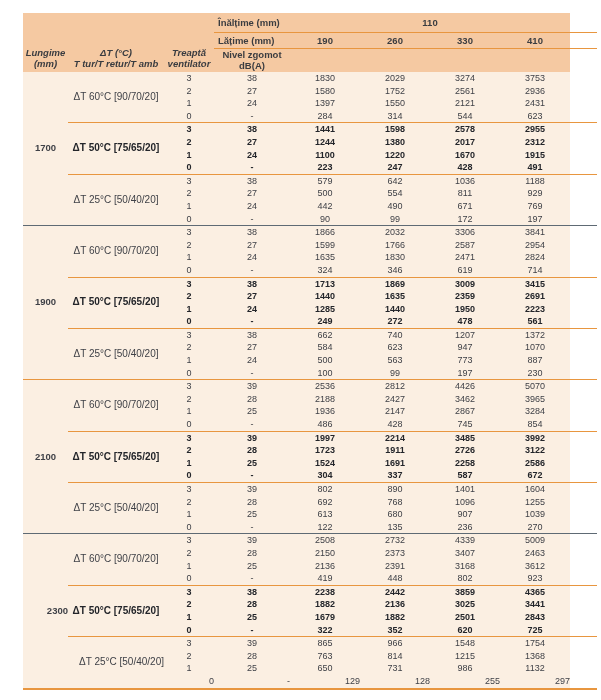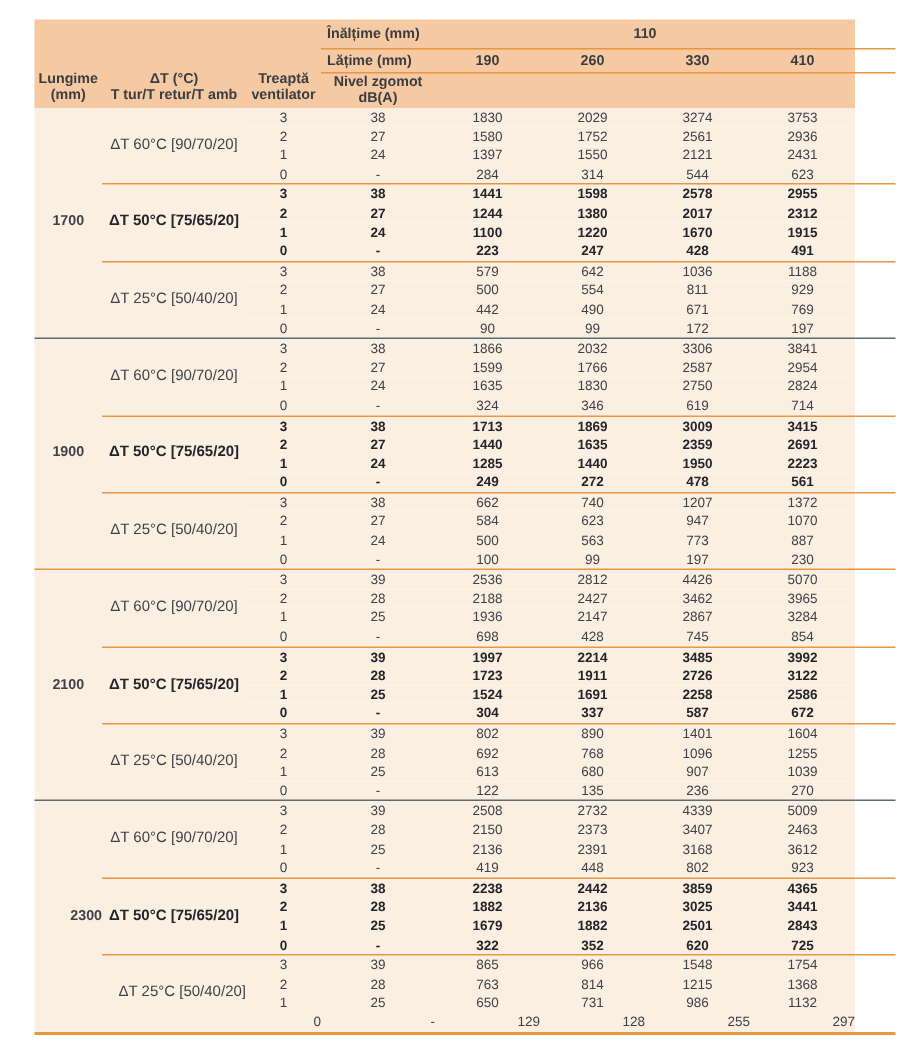--- a/index.html
+++ b/index.html
@@ -19,21 +19,21 @@
     border-collapse:collapse;table-layout:fixed;width:574px;
     font-size:9px;color:var(--text);
   }
   col.c-lungime{width:45px;} col.c-dt{width:96px;} col.c-treapta{width:50px;}
   col.c-nivel{width:76px;} col.c-val{width:70px;} col.c-filler{width:27px;}
   thead th{background:var(--header-bg);font-weight:bold;color:#3A3C40;
     font-size:9.5px;line-height:11px;vertical-align:middle;padding:0;}
   thead tr.h1 th{height:19px;}
   thead tr.h2 th{height:16px;}
   thead tr.h3 th{height:24px;}
-  thead th.left-h{vertical-align:bottom;padding-bottom:3px;text-align:center;}
+  thead th.left-h{vertical-align:bottom;padding-bottom:3px;text-align:center;font-style:italic;}
   thead th.lbl{text-align:left;padding-left:4px;margin-left:20px;}
   thead th.num{text-align:center;}
   thead th.nivel{text-align:center;}
   thead th.filler{background:transparent;}
   th.underlined{border-bottom:1px solid var(--line-orange);}
   tbody td{background:var(--row-bg);height:12.6px;line-height:12.6px;
     text-align:center;padding:0;white-space:nowrap;}
   tbody td.filler{background:transparent;}
   tbody td.lungime{font-weight:600;font-size:9.5px;}
   tbody td.dt{font-size:10px;}
@@ -226,21 +226,21 @@
           <td>1766</td>
           <td>2587</td>
           <td>2954</td>
           <td class="filler"></td>
         </tr>
         <tr>
           <td>1</td>
           <td>24</td>
           <td>1635</td>
           <td>1830</td>
-          <td>2750</td>
+          <td>2471</td>
           <td>2824</td>
           <td class="filler"></td>
         </tr>
         <tr>
           <td class="sub-sep">0</td>
           <td class="sub-sep">-</td>
           <td class="sub-sep">324</td>
           <td class="sub-sep">346</td>
           <td class="sub-sep">619</td>
           <td class="sub-sep">714</td>
@@ -345,21 +345,21 @@
           <td>25</td>
           <td>1936</td>
           <td>2147</td>
           <td>2867</td>
           <td>3284</td>
           <td class="filler"></td>
         </tr>
         <tr>
           <td class="sub-sep">0</td>
           <td class="sub-sep">-</td>
-          <td class="sub-sep">698</td>
+          <td class="sub-sep">486</td>
           <td class="sub-sep">428</td>
           <td class="sub-sep">745</td>
           <td class="sub-sep">854</td>
           <td class="filler sub-sep"></td>
         </tr>
         <tr class="bold-row">
           <td rowspan="4" class="dt sub-sep bold-lbl">ΔT 50°C [75/65/20]</td>
           <td>3</td>
           <td>39</td>
           <td>1997</td>

